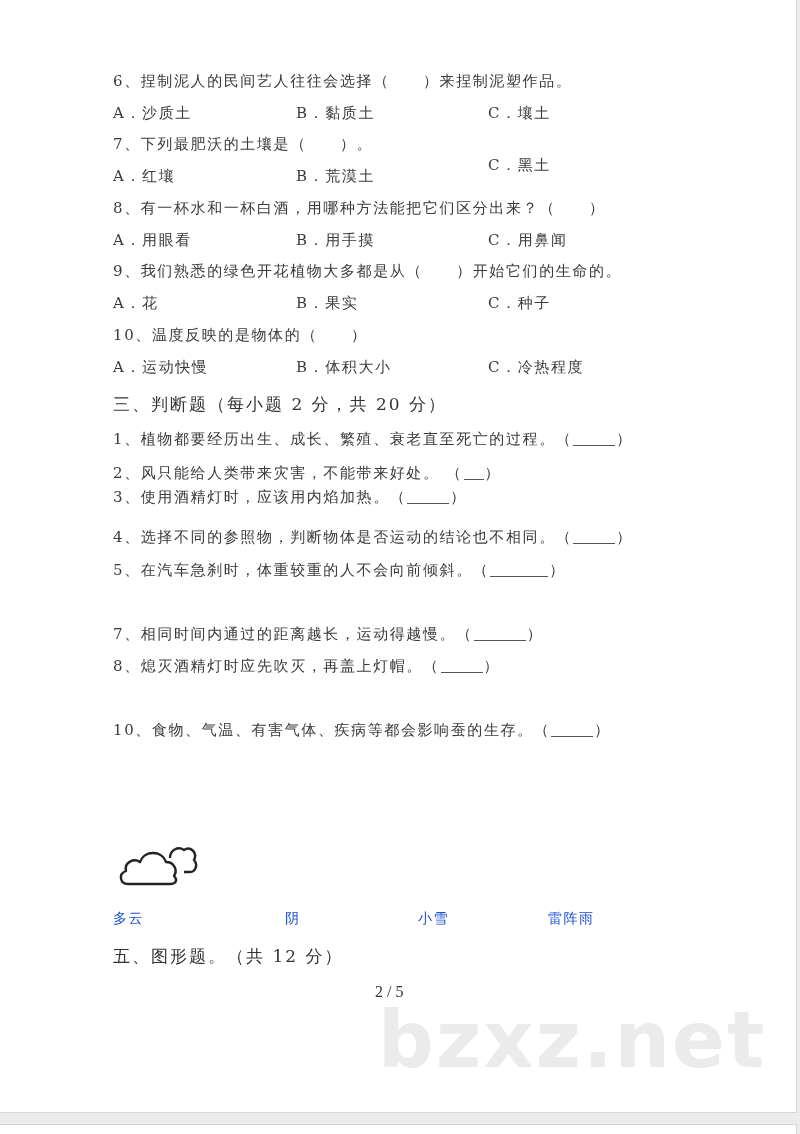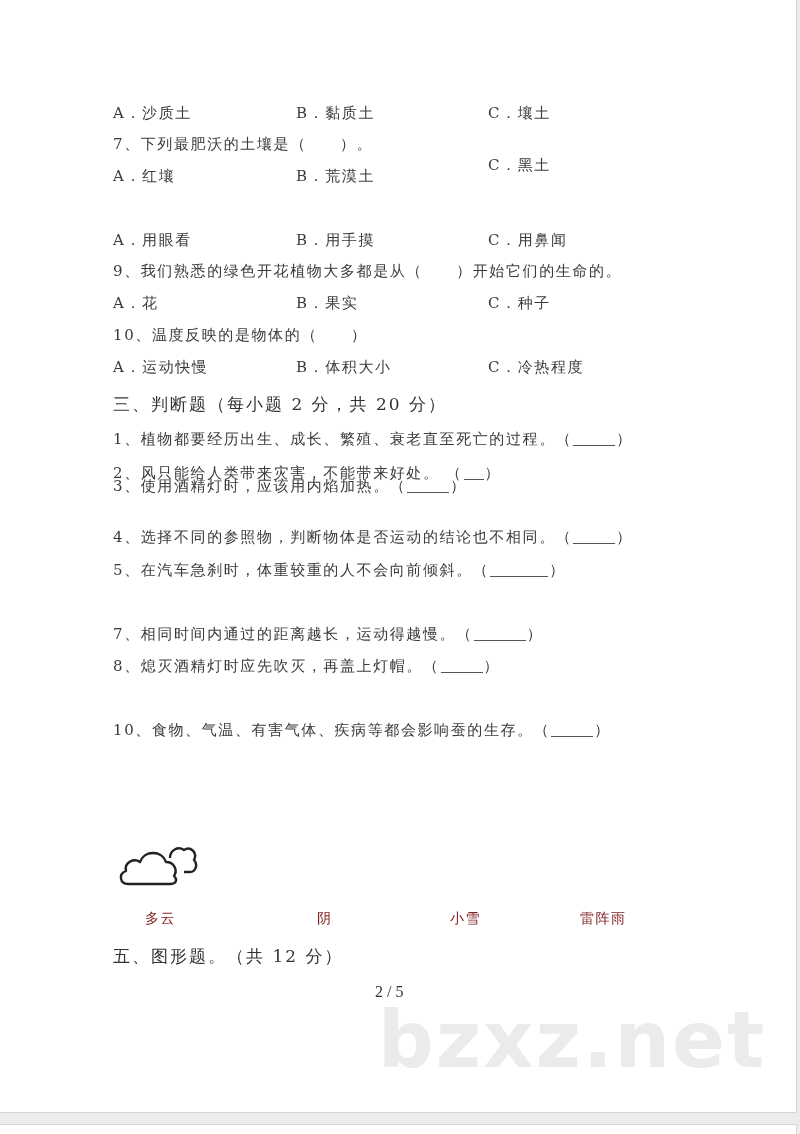--- a/index.html
+++ b/index.html
@@ -33,65 +33,67 @@
     position: absolute; left: 113px;
     font-size: 17px; letter-spacing: 2px; white-space: nowrap;
     color: #333;
   }
   .opt { position: absolute; font-size: 15px; letter-spacing: 1.6px; white-space: nowrap; }
   .blank {
     display: inline-block; border-bottom: 1px solid #555;
     height: 14px; vertical-align: -2px; margin: 0 1px;
   }
   .cloud { position: absolute; left: 118px; top: 838px; width: 80px; height: 48px; }
-  .label { position: absolute; top: 910px; font-size: 14px; letter-spacing: 1.5px; color: #7f1d1d; margin-left: 32px; }
+  .label { position: absolute; top: 910px; font-size: 14px; letter-spacing: 1.5px; color: #1d4ed8; }
   .pagenum {
     position: absolute; left: 375px; top: 983px;
     font-size: 16px; color: #333; font-family: "Liberation Serif", serif;
   }
   .watermark {
     position: absolute; left: 378px; top: 995px;
     font-family: "DejaVu Sans", sans-serif; font-weight: bold;
     font-size: 78px; color: #e8e8e8; letter-spacing: 2px;
     opacity: 0.85;
   }
 </style>
 </head>
 <body>
 
 <div class="page">
 
+  <div class="line" style="top:72px">6、捏制泥人的民间艺人往往会选择（　　）来捏制泥塑作品。</div>
   <div class="opt" style="left:113px;top:104px">A．沙质土</div>
   <div class="opt" style="left:296px;top:104px">B．黏质土</div>
   <div class="opt" style="left:488px;top:104px">C．壤土</div>
 
   <div class="line" style="top:135px">7、下列最肥沃的土壤是（　　）。</div>
   <div class="opt" style="left:113px;top:167px">A．红壤</div>
   <div class="opt" style="left:296px;top:167px">B．荒漠土</div>
   <div class="opt" style="left:488px;top:156px">C．黑土</div>
 
+  <div class="line" style="top:199px">8、有一杯水和一杯白酒，用哪种方法能把它们区分出来？（　　）</div>
   <div class="opt" style="left:113px;top:231px">A．用眼看</div>
   <div class="opt" style="left:296px;top:231px">B．用手摸</div>
   <div class="opt" style="left:488px;top:231px">C．用鼻闻</div>
 
   <div class="line" style="top:262px">9、我们熟悉的绿色开花植物大多都是从（　　）开始它们的生命的。</div>
   <div class="opt" style="left:113px;top:294px">A．花</div>
   <div class="opt" style="left:296px;top:294px">B．果实</div>
   <div class="opt" style="left:488px;top:294px">C．种子</div>
 
   <div class="line" style="top:326px">10、温度反映的是物体的（　　）</div>
   <div class="opt" style="left:113px;top:358px">A．运动快慢</div>
   <div class="opt" style="left:296px;top:358px">B．体积大小</div>
   <div class="opt" style="left:488px;top:358px">C．冷热程度</div>
 
   <div class="sec" style="top:393px">三、判断题（每小题 2 分，共 20 分）</div>
 
   <div class="line" style="top:430px"><span>1、植物都要经历出生、成长、繁殖、衰老直至死亡的过程。（</span><span class="blank" style="width:42px"></span><span>）</span></div>
   <div class="line" style="top:464px"><span>2、风只能给人类带来灾害，不能带来好处。 （</span><span class="blank" style="width:20px"></span><span>）</span></div>
-  <div class="line" style="top:477px"><span>3、使用酒精灯时，应该用内焰加热。（</span><span class="blank" style="width:42px"></span><span>）</span></div>
+  <div class="line" style="top:488px"><span>3、使用酒精灯时，应该用内焰加热。（</span><span class="blank" style="width:42px"></span><span>）</span></div>
   <div class="line" style="top:528px"><span>4、选择不同的参照物，判断物体是否运动的结论也不相同。（</span><span class="blank" style="width:42px"></span><span>）</span></div>
   <div class="line" style="top:561px"><span>5、在汽车急刹时，体重较重的人不会向前倾斜。（</span><span class="blank" style="width:58px"></span><span>）</span></div>
   <div class="line" style="top:625px"><span>7、相同时间内通过的距离越长，运动得越慢。（</span><span class="blank" style="width:52px"></span><span>）</span></div>
   <div class="line" style="top:657px"><span>8、熄灭酒精灯时应先吹灭，再盖上灯帽。（</span><span class="blank" style="width:42px"></span><span>）</span></div>
   <div class="line" style="top:721px"><span>10、食物、气温、有害气体、疾病等都会影响蚕的生存。（</span><span class="blank" style="width:42px"></span><span>）</span></div>
 
 
   <svg class="cloud" viewBox="0 0 80 48">
     <path d="M52 20 C52 12 60 8 66 12 C72 8 80 14 76 22 C80 26 78 34 72 34 L66 34" fill="none" stroke="#222" stroke-width="2.4" stroke-linejoin="round"></path>
     <path d="M10 46 C2 46 0 36 8 33 C6 24 16 20 22 24 C26 12 44 12 48 24 C56 24 60 32 56 38 C60 42 58 46 52 46 Z" fill="#fff" stroke="#222" stroke-width="2.4" stroke-linejoin="round"></path>

